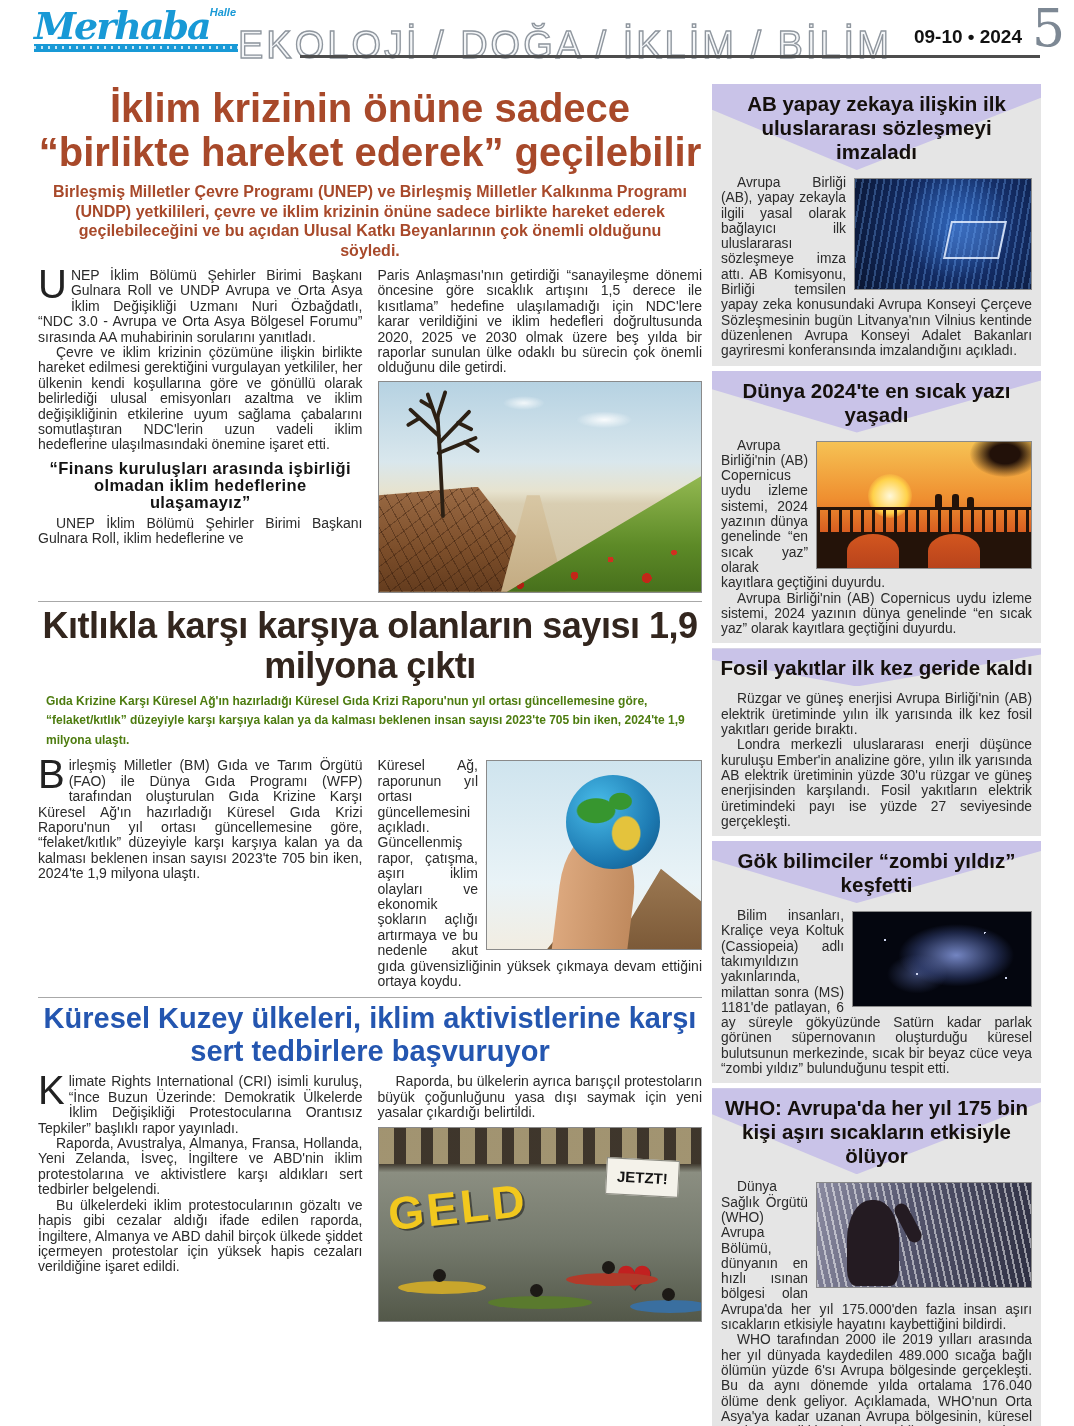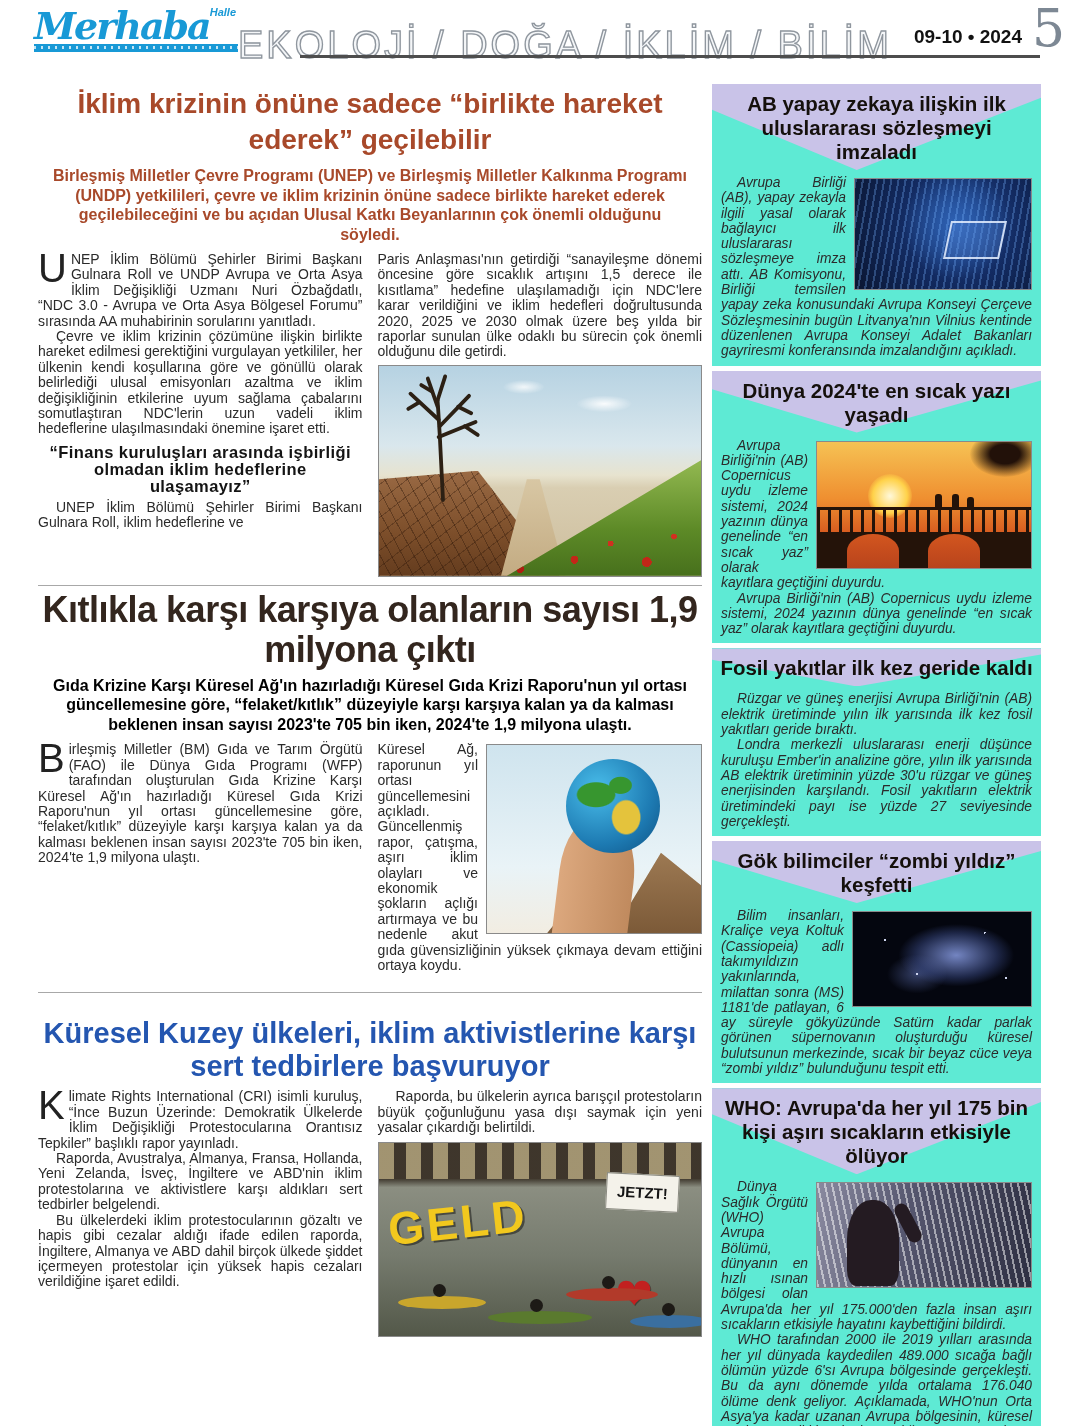--- a/index.html
+++ b/index.html
@@ -27,36 +27,36 @@
   .main-col{position:absolute;left:38px;top:84px;width:664px;}
   .sidebar{position:absolute;left:712px;top:84px;width:329px;}
   .cols{display:flex;gap:15px;}
   .col{flex:1;min-width:0;}
 
   .body{font-size:14px;line-height:15.4px;text-align:justify;margin:0;}
   .indent{text-indent:18px;}
   .dropcap{float:left;font-size:40px;line-height:29px;padding:2px 4px 0 0;color:#222;}
 
   
-  .a1-headline{font-size:28px;line-height:36px;font-weight:bold;text-align:center;
+  .a1-headline{font-size:40px;line-height:44px;font-weight:bold;text-align:center;
                color:#a8492a;margin:2px 0 8px;}
   .a1-subhead{font-size:16px;line-height:19.5px;font-weight:bold;text-align:center;
               color:#a8492a;margin:0 12px 8px;}
   .pullquote{font-size:16.5px;line-height:17px;font-weight:bold;text-align:center;
              color:#141414;margin:7px 4px 5px;letter-spacing:.4px;}
 
   
   .a2{border-top:1px solid #a8a8a8;margin-top:8px;}
   .a2-headline{font-size:36px;line-height:40px;font-weight:bold;text-align:center;
                color:#33261e;margin:4px 0 6px;letter-spacing:-.5px;}
-  .a2-subhead{font-size:16px;line-height:19.5px;font-weight:bold;text-align:center;
-              color:#000000;margin:0 8px 8px;}
-
-  
-  .a3{border-top:1px solid #a8a8a8;margin-top:19px;padding-top:20px;}
+  .a2-subhead{font-size:12px;line-height:19.5px;font-weight:bold;
+              color:#4d7c0f;margin:0 8px 8px;}
+
+  
+  .a3{border-top:1px solid #a8a8a8;margin-top:8px;padding-top:0;}
   .a3-headline{font-size:29px;line-height:33px;font-weight:bold;text-align:center;
                color:#2456b0;margin:4px 0 6px;}
   .a3-subhead{font-size:15.5px;line-height:19.5px;font-weight:bold;text-align:center;
               color:#332a24;margin:0 4px 8px;}
 
   
   .photo{border:1px solid #8a8a8a;box-sizing:border-box;position:relative;overflow:hidden;}
 
   .img-drought{width:100%;height:212px;margin-top:5px;
       background:linear-gradient(180deg,#b6d2e2 0%,#d9e7ed 38%,#e7e3cf 52%,#d9ceb2 58%,#cdbd9c 100%);
@@ -157,27 +157,27 @@
   .img-fountain{width:216px;height:106px;
       background-image:
         repeating-linear-gradient(78deg,rgba(255,255,255,.5) 0 2px,rgba(255,255,255,0) 2px 7px),
         linear-gradient(100deg,#8a8aa0 0%,#55566e 42%,#2e2f42 100%);}
   .img-fountain .fig{position:absolute;left:14%;top:16%;width:52px;height:86px;
       background:#241b22;border-radius:46% 46% 18% 18%;}
   .img-fountain .fig::after{content:"";position:absolute;right:-16px;top:2px;width:14px;height:42px;
       background:#241b22;border-radius:8px;transform:rotate(-28deg);}
 
   
-  .sb-item{background:#5eead4;margin-bottom:5px;padding:0 9px 7px;position:relative;}
+  .sb-item{background:#e5e5e5;margin-bottom:5px;padding:0 9px 7px;position:relative;}
   .sb-banner{position:relative;margin:0 -9px;}
   .sb-banner::before{content:"";position:absolute;inset:0;background:#c9c3e8;
       clip-path:polygon(0 0,100% 0,100% 16%,44% 100%,0 30%);}
   .sb-banner h2{position:relative;margin:0;padding:8px 8px 6px;text-align:center;
       font-size:20.5px;line-height:24px;font-weight:bold;color:#15100c;}
-  .sb-body{padding-top:5px;font-size:13.8px;line-height:15.3px;text-align:justify;font-style:italic;}
+  .sb-body{padding-top:5px;font-size:13.8px;line-height:15.3px;text-align:justify;}
   .sb-body p{margin:0;text-indent:16px;}
 </style>
 </head>
 <body>
 
 <div class="page">
 
   <header>
     <div class="logo">
       <span class="logo-main">Merhaba</span>

